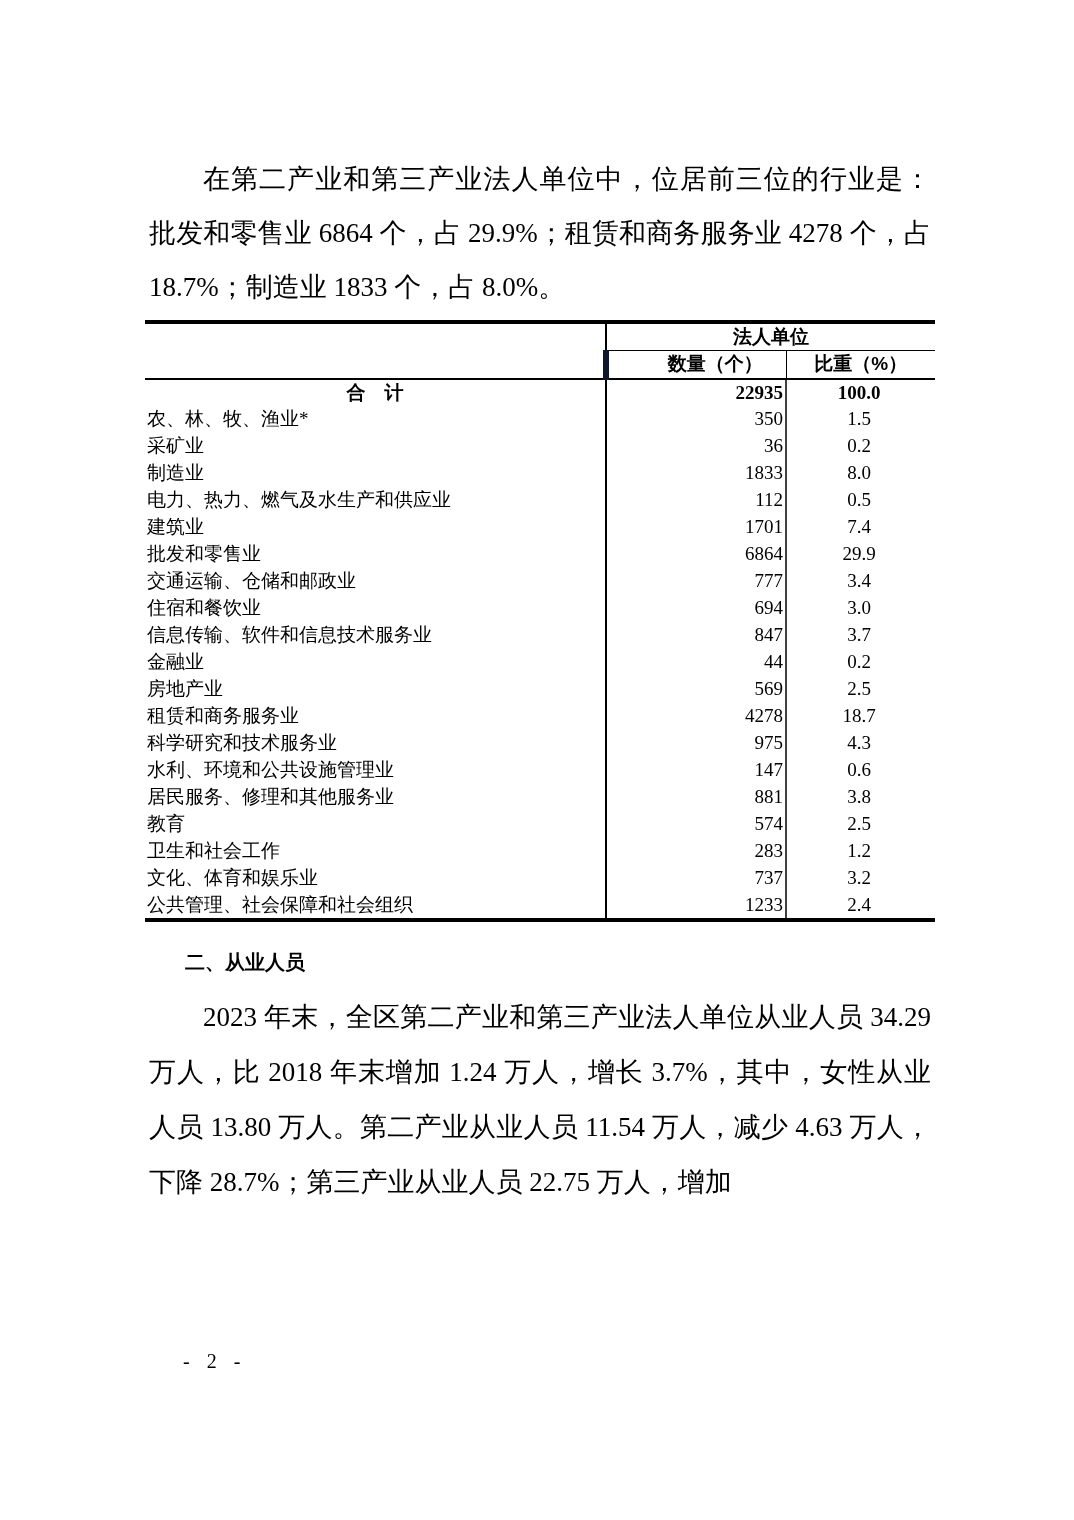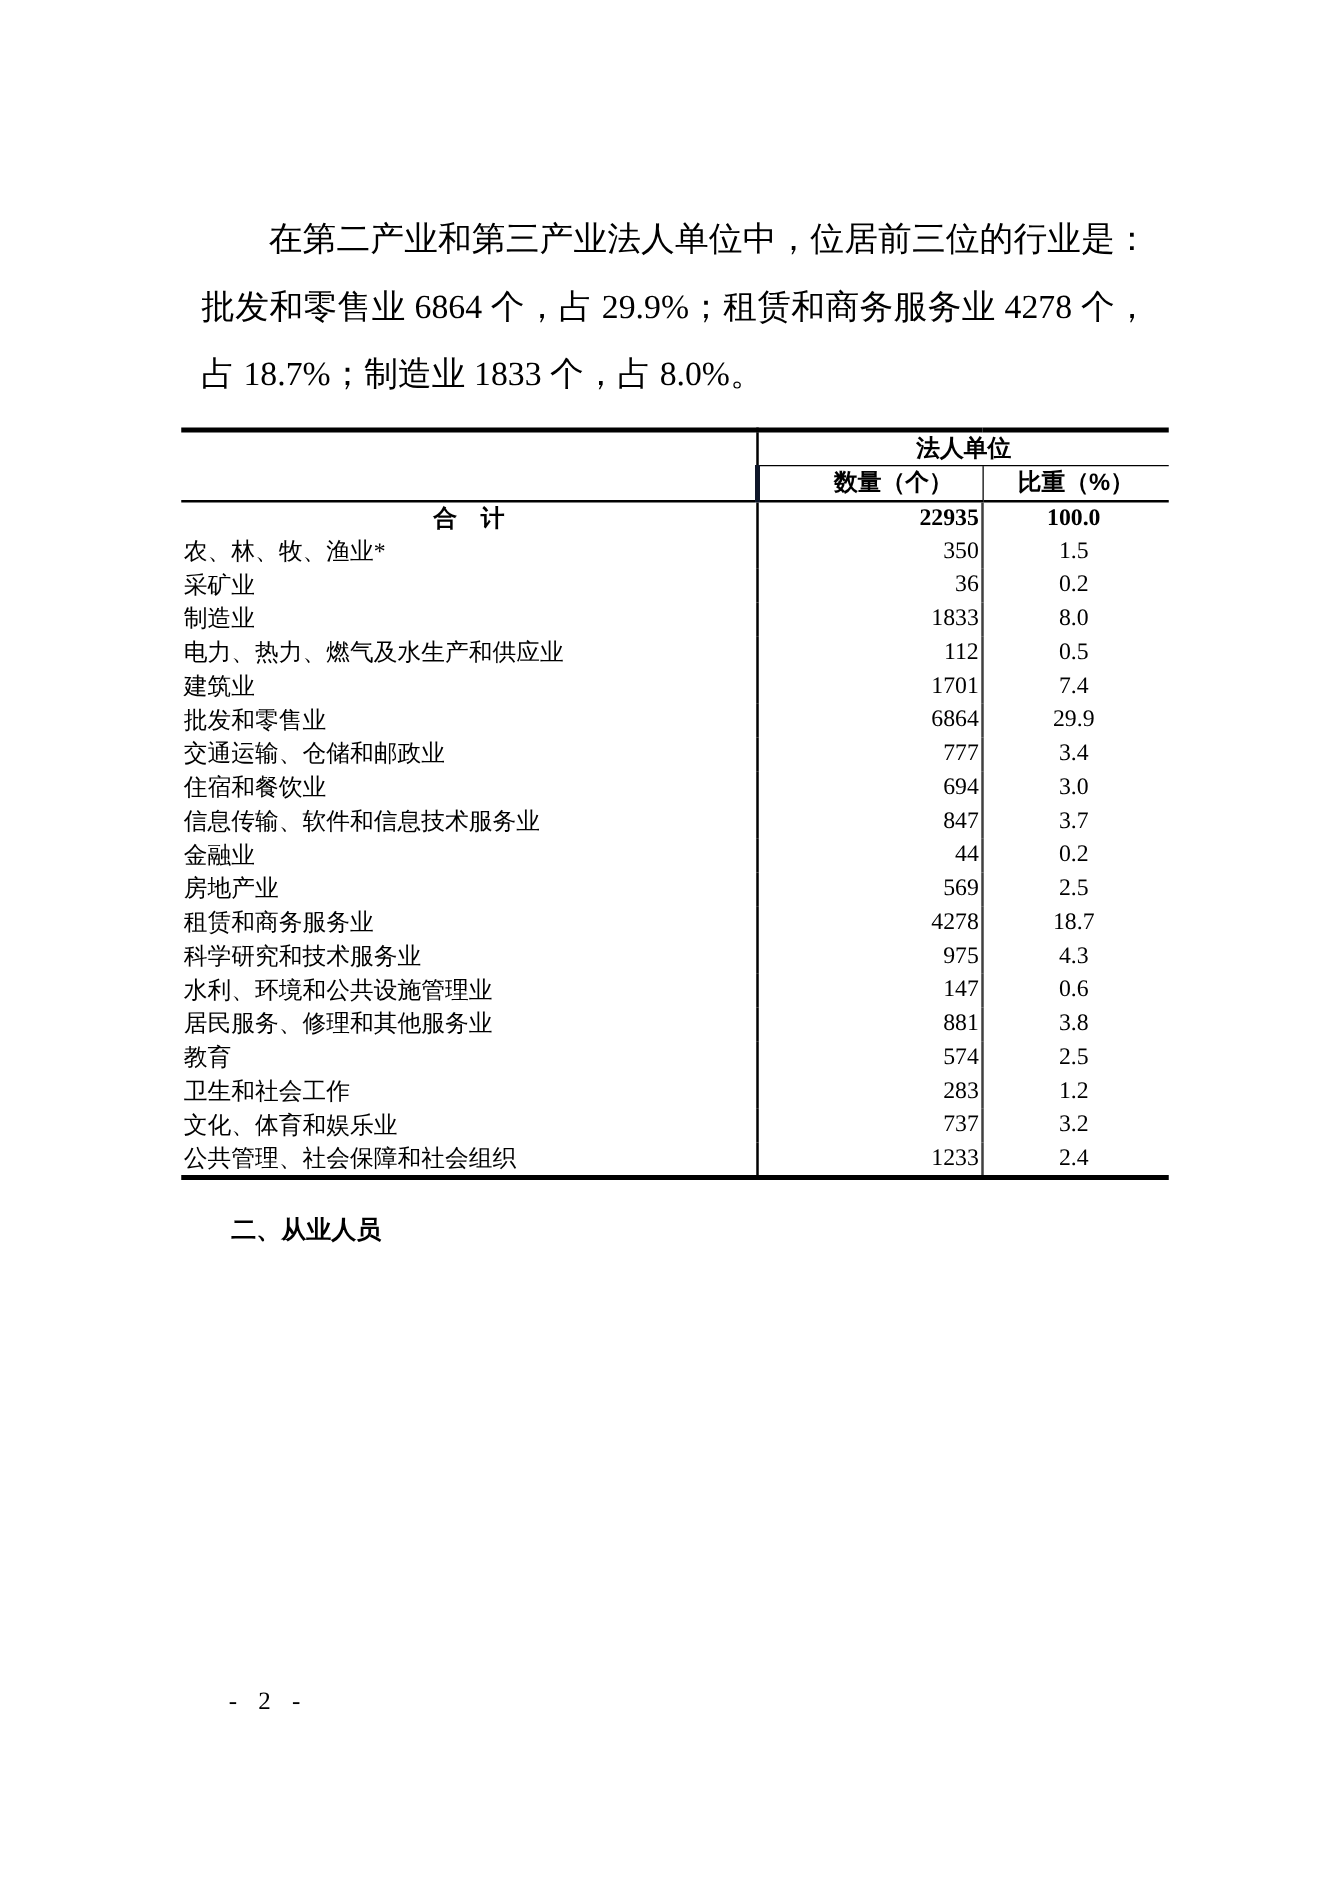--- a/index.html
+++ b/index.html
@@ -9,21 +9,21 @@
     height: 1520px;
     margin: 0 auto;
     background: #ffffff;
     color: #000;
     font-family: "Liberation Serif", "DejaVu Serif", serif;
     box-sizing: border-box;
     padding: 148px 139px 0 145px;
     overflow: hidden;
   }
   .para {
-    margin: 16px;
+    margin: 4px;
     font-size: 27px;
     line-height: 54px;
     text-align: justify;
     text-justify: inter-ideograph;
   }
   .indent { text-indent: 2em; }
   .table-title {
     margin-top: 24px;
     text-align: center;
     font-family: "Liberation Sans", "DejaVu Sans", sans-serif;
@@ -48,21 +48,21 @@
     font-weight: bold;
     font-size: 19px;
     text-align: center;
     padding: 0;
   }
   tr.group-row { height: 27px; }
   tr.colhead-row { height: 28px; }
   th.name-head { border-bottom: 2px solid #000; }
   th.group-head { border-left: 2px solid #000; border-bottom: 1px solid #000; }
   th.col-head { border-bottom: 2px solid #000; }
-  th.col-head.count { border-left: 4px solid #0f172a; padding-left: 36px; }
+  th.col-head.count { border-left: 6px solid #0f172a; padding-left: 36px; }
   th.col-head.share { border-left: 1px solid #000; }
   tbody tr { height: 27px; }
   tbody td { padding: 0; vertical-align: middle; }
   td.c-name { text-align: left; padding-left: 2px; }
   td.c-num  { border-left: 2px solid #000; text-align: right; padding-right: 2px; margin-left: 19px; }
   td.c-share{ border-left: 2px solid #404040; text-align: center; padding-right: 4px; }
   tr.total-row td { font-weight: bold; }
   tr.total-row td.c-name { text-align: center; padding-left: 0; }
   .note {
     margin: 10px 0 0 0;
@@ -214,16 +214,17 @@
         <td class="c-name">公共管理、社会保障和社会组织</td>
         <td class="c-num">1233</td>
         <td class="c-share">2.4</td>
       </tr>
     </tbody>
   </table>
 
 
   <h2 class="sec-heading">二、从业人员</h2>
 
+  <p class="para second indent">2023 年末，全区第二产业和第三产业法人单位从业人员 34.29 万人，比 2018 年末增加 1.24 万人，增长 3.7%，其中，女性从业人员 13.80 万人。第二产业从业人员 11.54 万人，减少 4.63 万人，下降 28.7%；第三产业从业人员 22.75 万人，增加</p>
 
   <div class="page-number">- 2 -</div>
 
 </div>
 
 </body></html>

